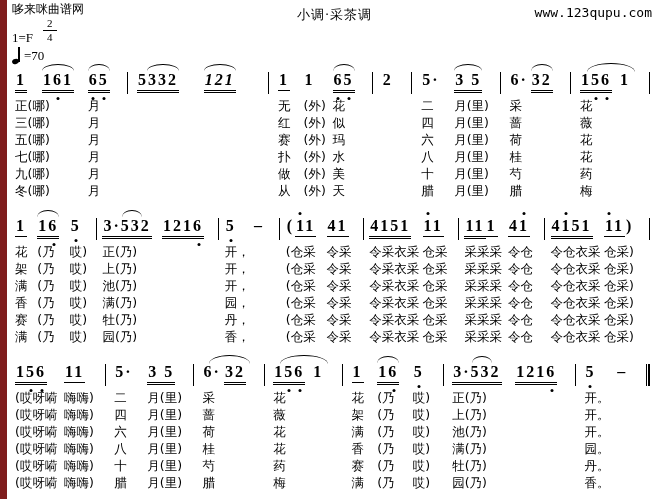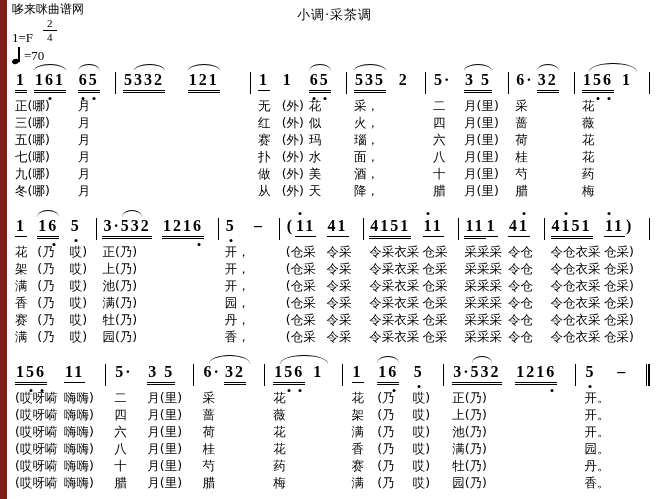--- a/index.html
+++ b/index.html
@@ -60,26 +60,27 @@
       </div>
       <div class="temporow">
         <span class="qnote"></span>
           <span>=70</span>
       </div>
     </div>
     <div class="hcenter">
       <div class="subtitle">小调·采茶调</div>
     </div>
     <div class="hright">
+      <div class="url">www.123qupu.com</div>
     </div>
   </div>
 
   <div class="system">
       <div class="col">
-        <div class="nrow"><div class="tok u2" style="margin-right: 7px;">1</div><div class="tok u2" style="margin-right: 7px;">161<div class="dot db" style="left: 50%;"></div><div class="arc" style="left: 0%; width: 100%;"></div></div></div>
+        <div class="nrow"><div class="tok u2" style="margin-right: 7px;">1</div><div class="tok u2" style="margin-right: 7px; margin-left: 8px;">161<div class="dot db" style="left: 50%;"></div><div class="arc" style="left: 0%; width: 100%;"></div></div></div>
         <div class="lrow">
           <div class="lyr">正(哪)</div>
           <div class="lyr">三(哪)</div>
           <div class="lyr">五(哪)</div>
           <div class="lyr">七(哪)</div>
           <div class="lyr">九(哪)</div>
           <div class="lyr">冬(哪)</div>
         </div>
       </div>
       <div class="col">
@@ -101,21 +102,21 @@
           <div class="lyr"></div>
           <div class="lyr"></div>
           <div class="lyr"></div>
           <div class="lyr"></div>
         </div>
       </div>
       <div class="col">
         <div class="nrow"><div class="tok u2" style="margin-right: 18px;">5332<div class="arc" style="left: 25%; width: 75%;"></div></div></div>
       </div>
       <div class="col">
-        <div class="nrow"><div class="tok u2" style="margin-right: 22px;">121<div class="arc" style="left: 0%; width: 100%;"></div></div></div>
+        <div class="nrow"><div class="tok u2" style="margin-right: 22px; font-style: italic;">121<div class="arc" style="left: 0%; width: 100%;"></div></div></div>
         <div class="lrow">
           <div class="lyr"></div>
           <div class="lyr"></div>
           <div class="lyr"></div>
           <div class="lyr"></div>
           <div class="lyr"></div>
           <div class="lyr"></div>
         </div>
       </div>
       <div class="col barcol">
@@ -167,31 +168,20 @@
         <div class="lrow">
           <div class="lyr"></div>
           <div class="lyr"></div>
           <div class="lyr"></div>
           <div class="lyr"></div>
           <div class="lyr"></div>
           <div class="lyr"></div>
         </div>
       </div>
       <div class="col">
-        <div class="nrow"><div class="tok u2" style="margin-right: 7px;">535<div class="arc" style="left: 0%; width: 100%;"></div></div></div>
-        <div class="lrow">
-          <div class="lyr">采，</div>
-          <div class="lyr">火，</div>
-          <div class="lyr">瑙，</div>
-          <div class="lyr">面，</div>
-          <div class="lyr">酒，</div>
-          <div class="lyr">降，</div>
-        </div>
-      </div>
-      <div class="col">
         <div class="nrow"><div class="tok u0" style="margin-right: 7px;">2</div></div>
         <div class="lrow">
           <div class="lyr"></div>
           <div class="lyr"></div>
           <div class="lyr"></div>
           <div class="lyr"></div>
           <div class="lyr"></div>
           <div class="lyr"></div>
         </div>
       </div>

